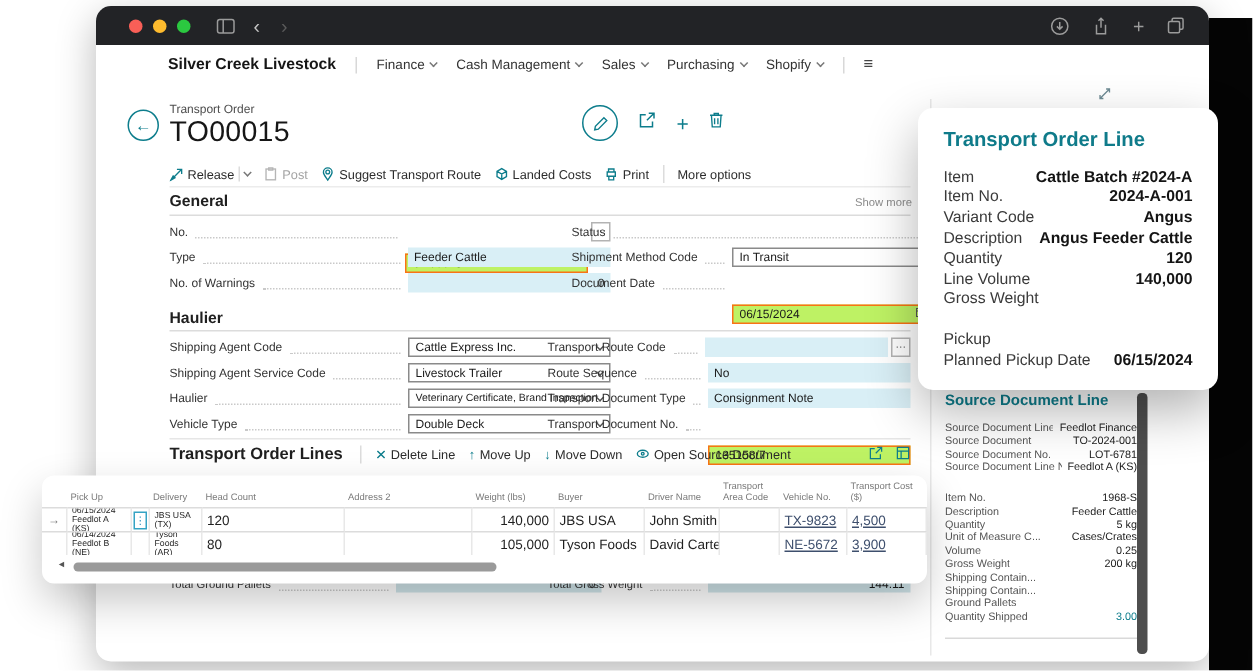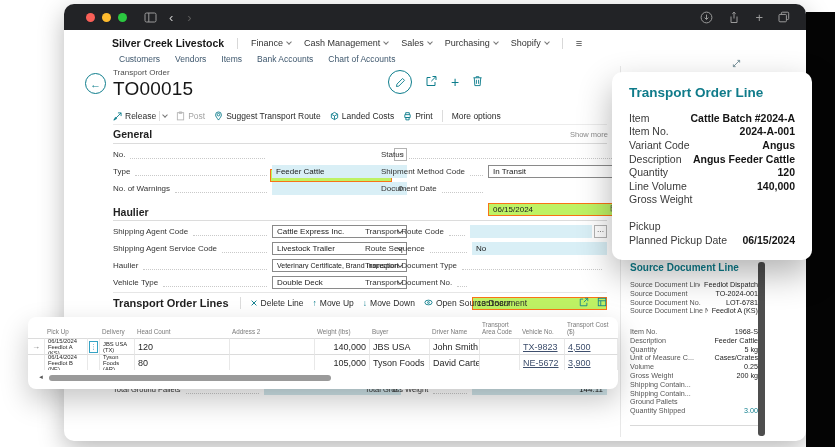--- a/index.html
+++ b/index.html
@@ -195,27 +195,20 @@
           <span>Purchasing</span>
           <span class="caret"></span>
         </span>
       <span class="menu">
           <span>Shopify</span>
           <span class="caret"></span>
         </span>
       <span class="vdiv"></span>
       <span class="burger">≡</span>
     </div>
-    <div class="nav2">
-      <span>Customers</span>
-      <span>Vendors</span>
-      <span>Items</span>
-      <span>Bank Accounts</span>
-      <span>Chart of Accounts</span>
-    </div>
     <span class="expand-ic">
       <svg width="9" height="9" viewBox="0 0 10 10" fill="none" stroke="currentColor" stroke-width="1">
           <path d="M1.5 8.5l7-7M8.5 4V1.5H6M1.5 6v2.5H4"></path>
         </svg>
     </span>
   </div>
 
   <div class="abs backbtn">←</div>
   <div class="abs caption">Transport Order</div>
   <div class="abs pgtitle">TO00015</div>
@@ -384,20 +377,21 @@
       <span class="assist">···</span>
     </div>
     <div class="frow">
       <span class="flabel">Route Sequence</span>
         <span class="leader"></span>
       <span class="ctl ro w135">No</span>
     </div>
     <div class="frow">
       <span class="flabel">Transport Document Type</span>
         <span class="leader"></span>
+      <span class="ctl ro w135">Consignment Note</span>
     </div>
     <div class="frow">
       <span class="flabel">Transport Document No.</span>
         <span class="leader"></span>
       <span class="ctl inp w135">135158/7</span>
     </div>
   </div>
 
   <div class="abs lineshead">
     <span class="lh-title">Transport Order Lines</span>
@@ -453,21 +447,21 @@
     </div>
   </div>
 
   <div class="abs fb-divider"></div>
   <div class="abs fb-hthumb"></div>
   <div class="abs fb">
     <div class="fbt">Source Document Line</div>
     <div class="fbrows">
       <div class="fbrow">
           <span class="l">Source Document Line</span>
-          <span class="v">Feedlot Dispatch</span>
+          <span class="v">Feedlot Finance</span>
         </div>
       <div class="fbrow">
           <span class="l">Source Document</span>
           <span class="v">TO-2024-001</span>
         </div>
       <div class="fbrow">
           <span class="l">Source Document No.</span>
           <span class="v">LOT-6781</span>
         </div>
       <div class="fbrow">

